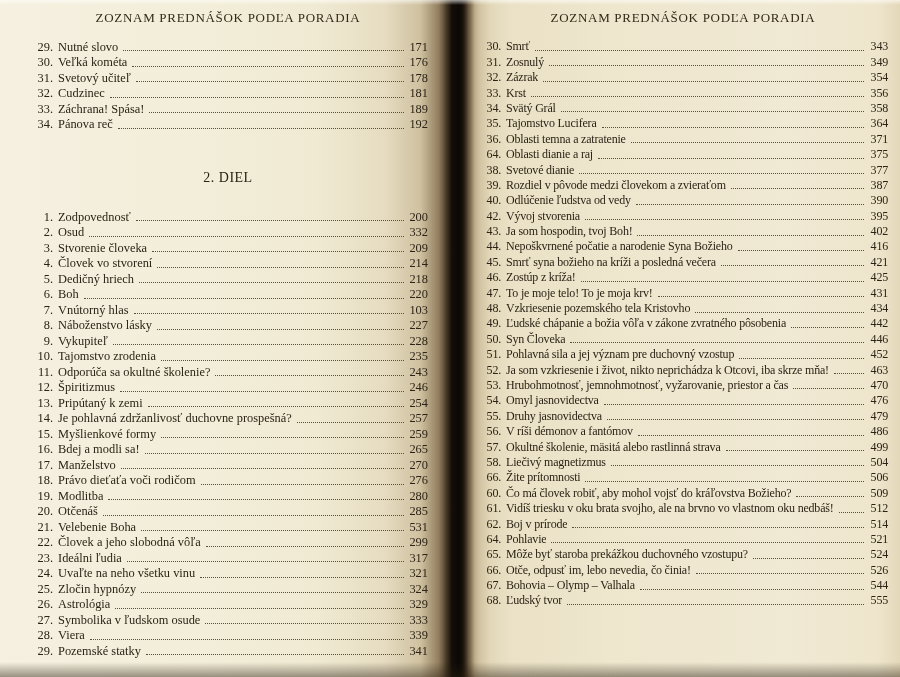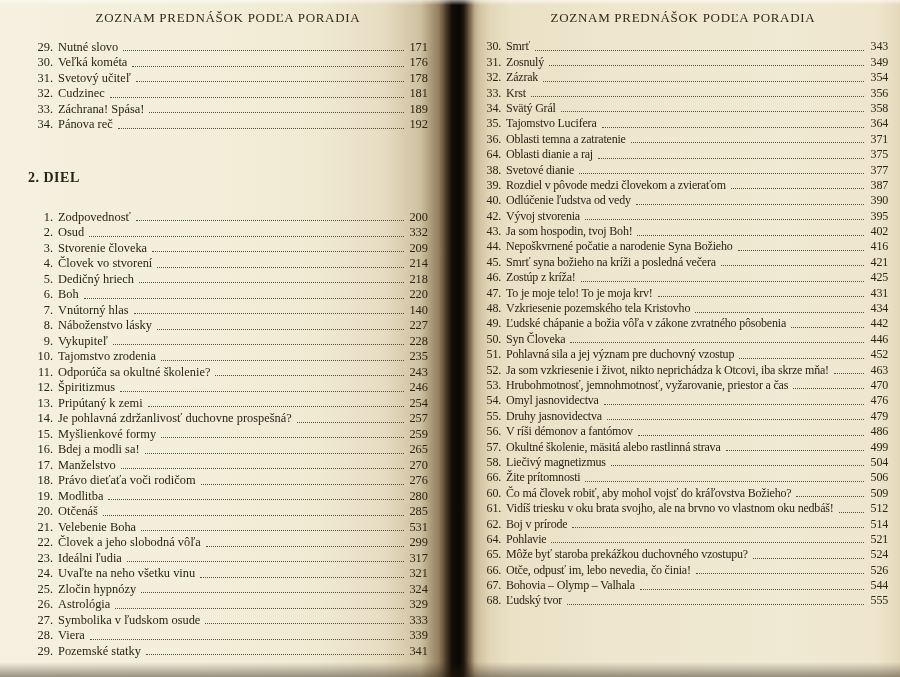--- a/index.html
+++ b/index.html
@@ -26,21 +26,21 @@
   .edge-bottom{position:absolute;bottom:0;left:0;right:0;height:15px;z-index:4;pointer-events:none;
     background:linear-gradient(0deg,rgba(40,30,16,0.45),rgba(40,30,16,0));}
   .content{position:absolute;top:10px;}
   .page-left .content{left:28px;right:24px;}
   .page-right .content{left:26px;right:12px;}
   .hdr{
     margin:0 0 13px;text-align:center;font-weight:normal;
     font-size:13px;line-height:15px;letter-spacing:0.7px;color:#332917;
   }
   .diel{
-    margin:39px 0 22px;font-weight:bold;
+    margin:39px 0 22px;text-align:center;font-weight:normal;
     font-size:14px;line-height:16px;letter-spacing:0.5px;color:#2c2316;
   }
   .rows{display:block;}
   .row{
     display:flex;align-items:flex-end;white-space:nowrap;
     height:15.5px;font-size:12.4px;line-height:14px;
   }
   .page-right .row{height:15.4px;font-size:12px;letter-spacing:-0.2px;}
   .num{flex:0 0 auto;min-width:25px;text-align:right;}
   .page-right .num{min-width:23px;}
@@ -148,21 +148,21 @@
             <span class="num">6.</span>
             <span class="title">Boh</span>
             <span class="leader"></span>
             <span class="pg">220</span>
           </div>
 
           <div class="row">
             <span class="num">7.</span>
             <span class="title">Vnútorný hlas</span>
             <span class="leader"></span>
-            <span class="pg">140</span>
+            <span class="pg">103</span>
           </div>
 
           <div class="row">
             <span class="num">8.</span>
             <span class="title">Náboženstvo lásky</span>
             <span class="leader"></span>
             <span class="pg">227</span>
           </div>
 
           <div class="row">

